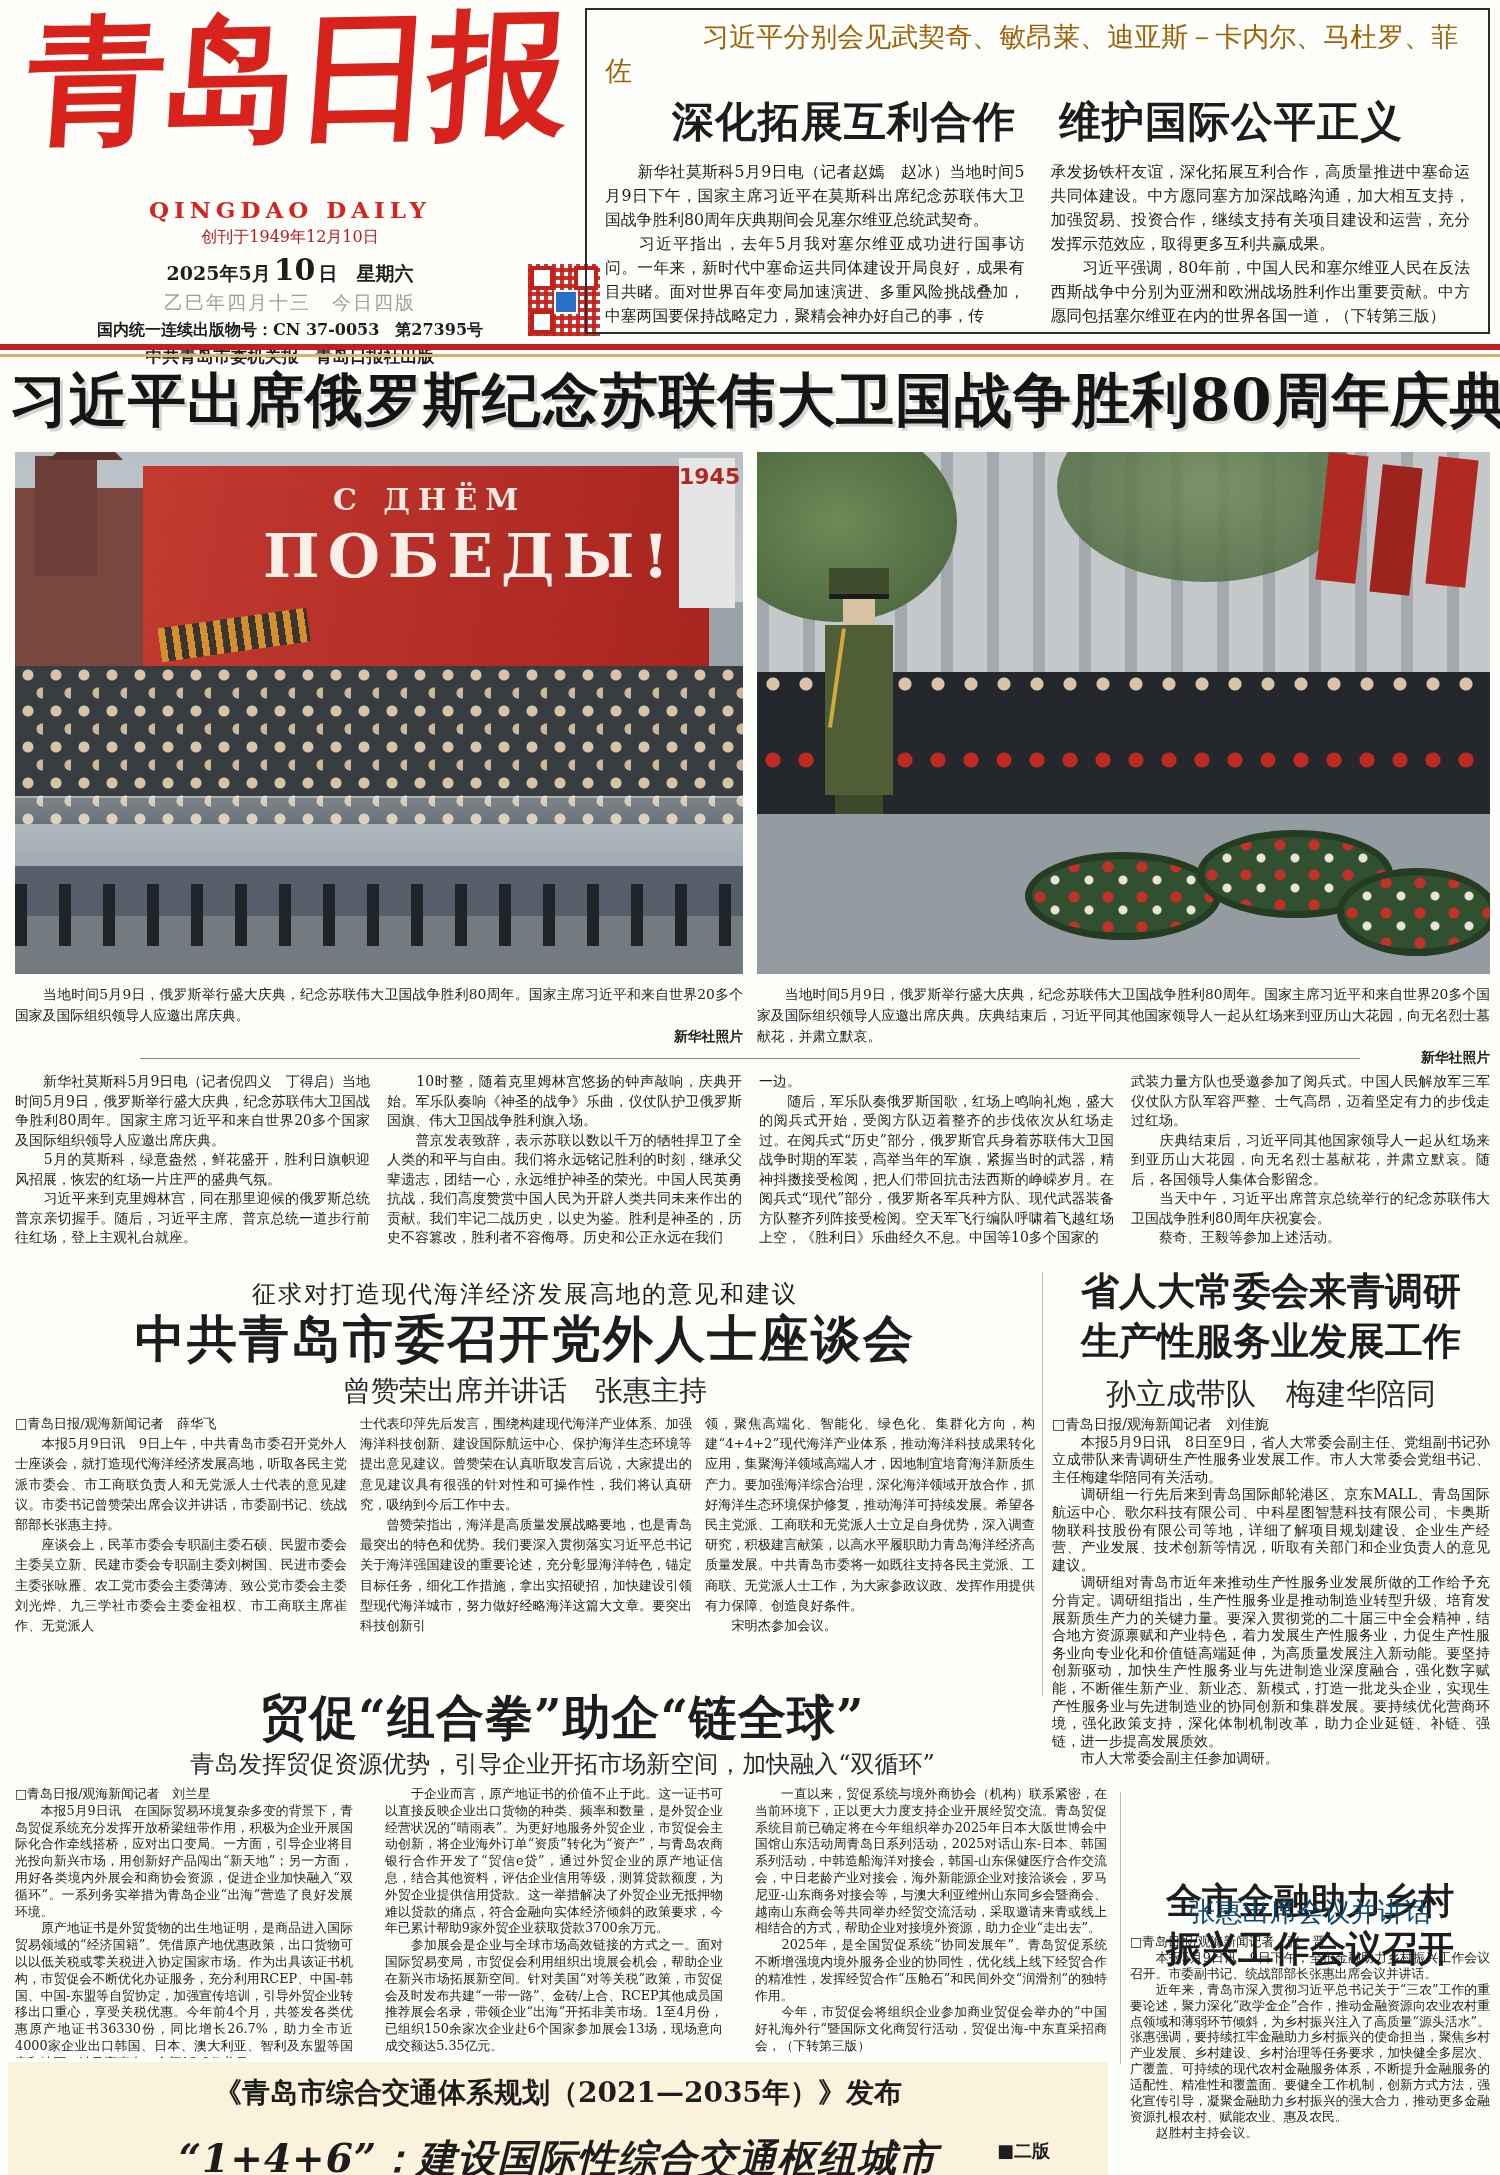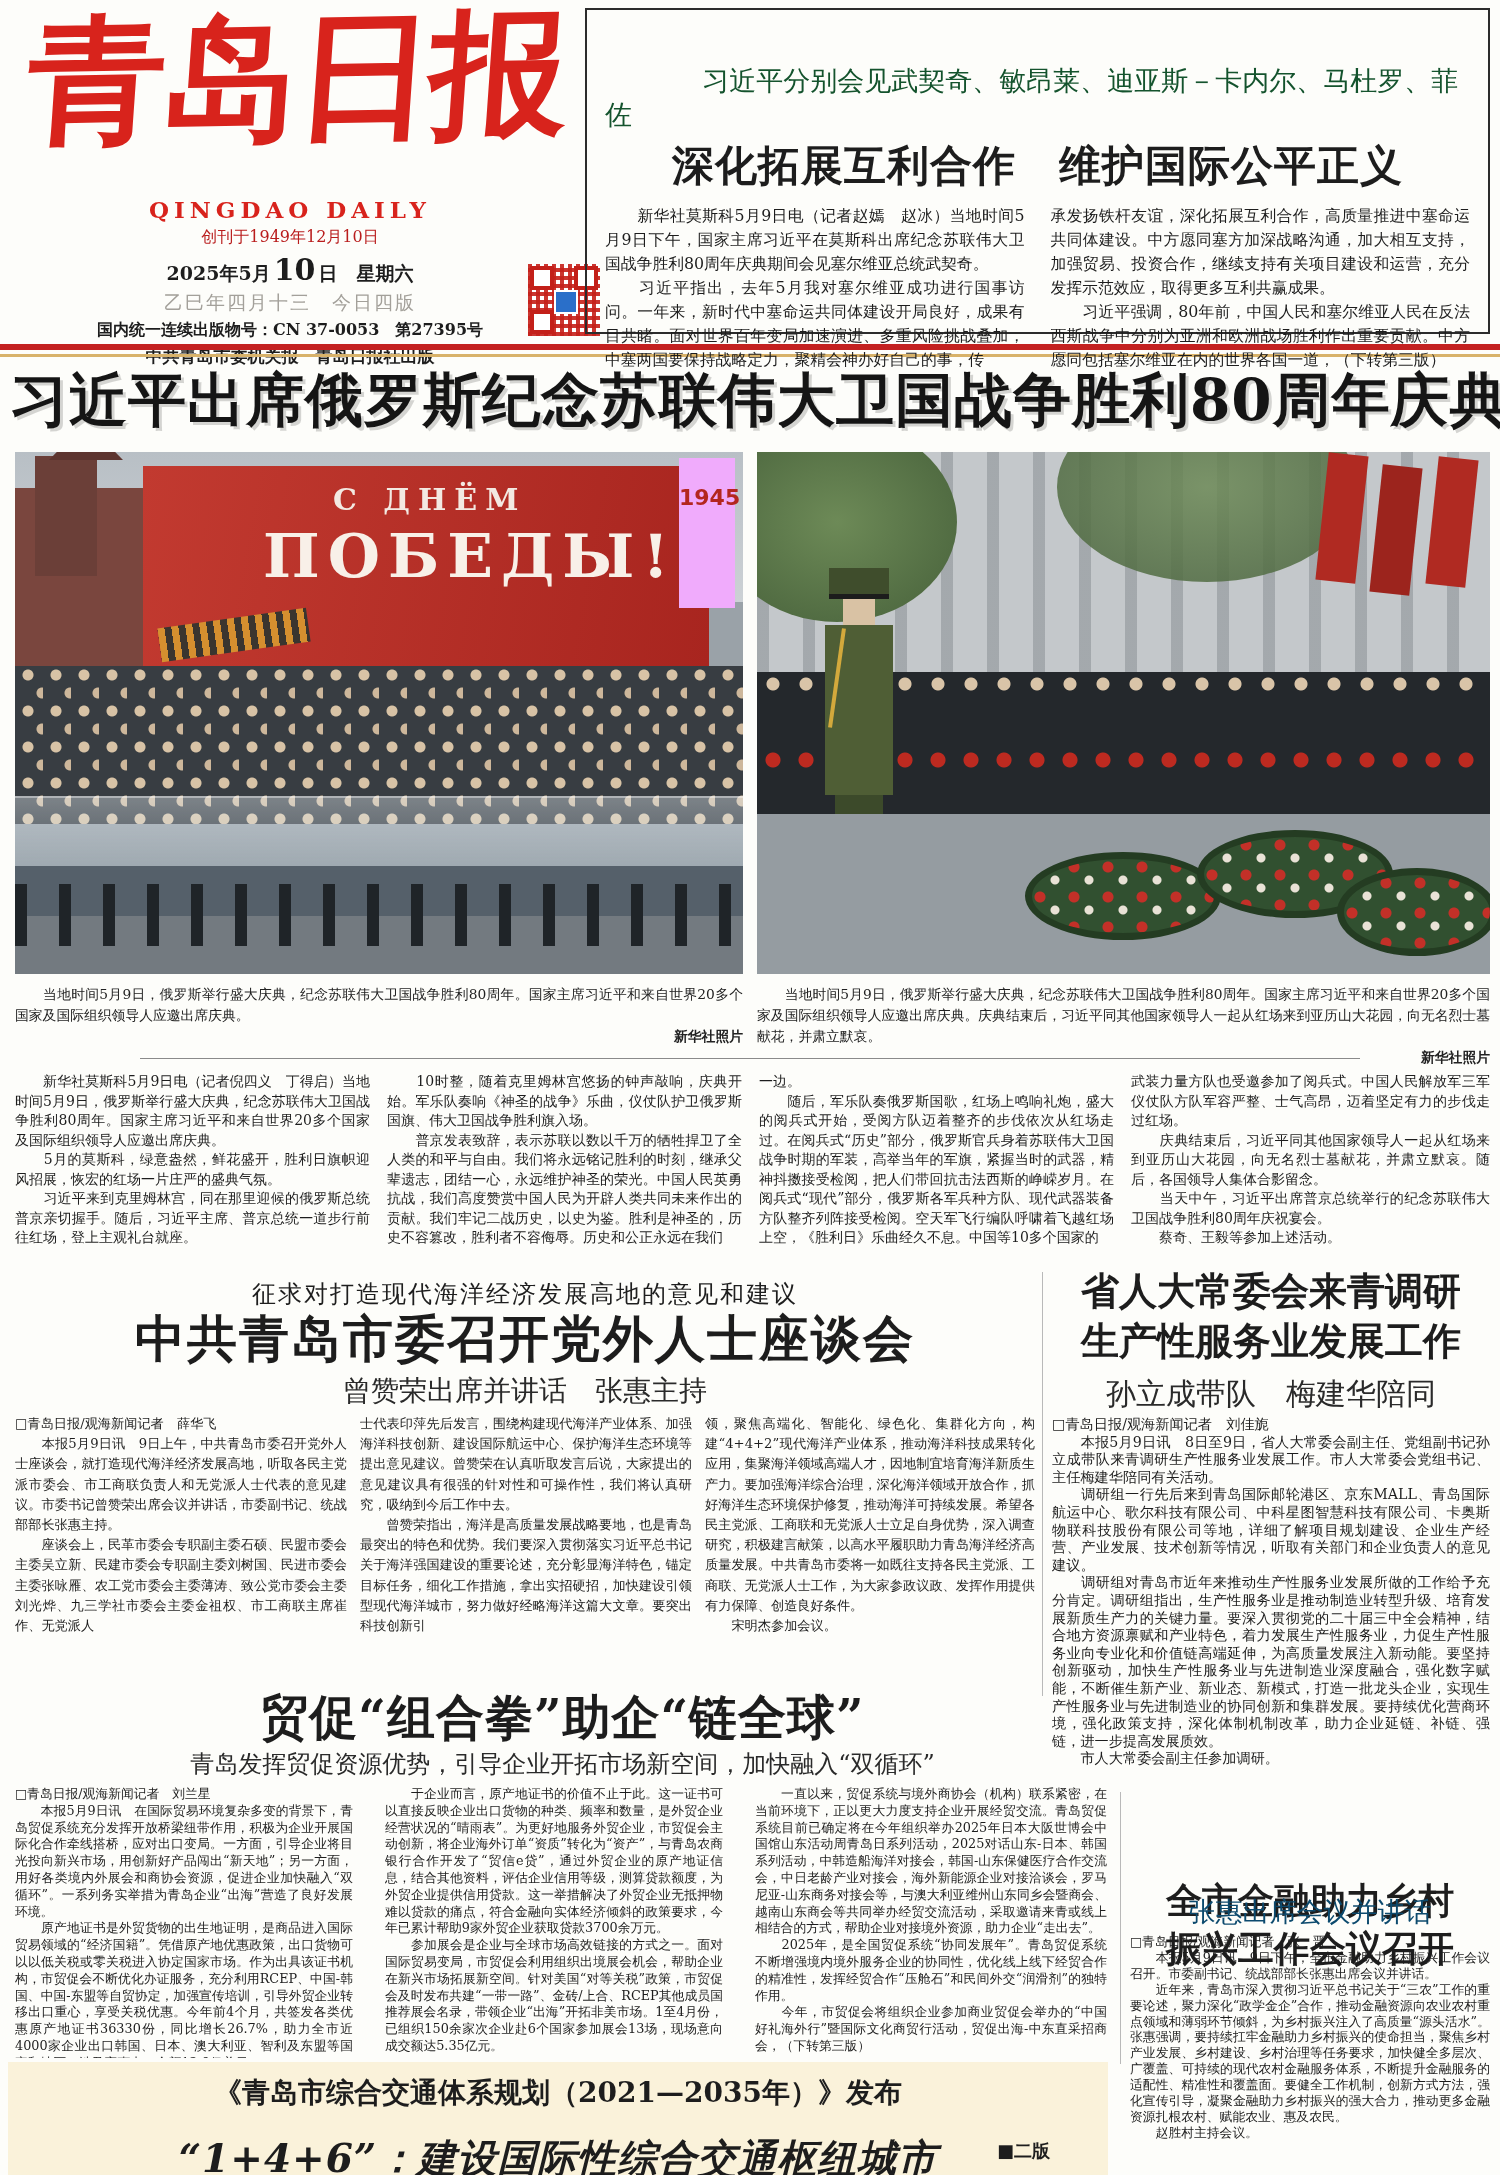--- a/index.html
+++ b/index.html
@@ -21,42 +21,42 @@
   .qr{left:528px;top:264px;width:72px;height:72px;background:
       repeating-linear-gradient(0deg,rgba(197,32,25,.9) 0 4px,transparent 4px 8px),
       repeating-linear-gradient(90deg,rgba(197,32,25,.9) 0 4px,transparent 4px 8px),#fff;}
   .qr i{position:absolute;width:16px;height:16px;border:4px solid #c32019;background:#fff;}
   .qr .c1{left:2px;top:2px}.qr .c2{right:2px;top:2px}.qr .c3{left:2px;bottom:2px}
   .qr .chip{position:absolute;left:26px;top:26px;width:20px;height:20px;background:#2a6fc9;border:2px solid #fff;}
   .rule-red{left:0;top:344px;width:1500px;height:6px;background:#c32120;}
   .rule-gold{left:0;top:354px;width:1500px;height:3px;background:#d8b26a;}
   
   .box{left:585px;top:8px;width:905px;height:326px;border:2px solid #2c2c2c;box-sizing:border-box;padding:10px 18px 8px;}
-  .box-kicker{font-size:27px;line-height:34px;color:#14532d;text-indent:3.6em;margin-top:44px;}
+  .box-kicker{font-size:27px;line-height:34px;color:#a16207;text-indent:3.6em;}
   .box-headline{font-size:42px;font-weight:900;text-align:center;margin:6px 0 10px;letter-spacing:1px;}
   .box-cols{display:flex;gap:26px;}
   .box-col{width:50%;font-size:15.8px;line-height:24px;overflow:hidden;height:196px;}
   
   .lead-headline{left:10px;top:362px;width:1480px;text-align:center;font-size:58px;font-weight:900;
       letter-spacing:1px;color:#151515;text-shadow:3px 3px 0 rgba(0,0,0,.16);white-space:nowrap;}
   .photo{position:absolute;overflow:hidden;background:#9aa2a8;}
   #photoL{left:15px;top:452px;width:728px;height:522px;}
   #photoR{left:757px;top:452px;width:733px;height:522px;}
   .pl-sky{position:absolute;left:0;top:0;width:100%;height:150px;background:linear-gradient(#b8bfc5,#ccd1d5);}
   .pl-wall{position:absolute;left:0;top:36px;width:148px;height:206px;background:#7a463e;}
   .pl-tower{position:absolute;left:20px;top:4px;width:62px;height:120px;background:#6b3f38;}
   .pl-roof{position:absolute;left:14px;top:-34px;width:0;height:0;border-left:37px solid transparent;
       border-right:37px solid transparent;border-bottom:38px solid #5d352f;}
   .pl-banner{position:absolute;left:128px;top:14px;width:566px;height:200px;background:linear-gradient(100deg,#c23a30,#a8251f);}
   .pl-b1{color:#f3e9e2;font-weight:700;font-size:30px;letter-spacing:8px;margin:16px 0 0 190px;}
   .pl-b2{color:#f8f0e8;font-weight:900;font-size:60px;letter-spacing:8px;margin:4px 0 0 120px;}
   .pl-ribbon{position:absolute;left:16px;bottom:14px;width:150px;height:34px;transform:rotate(-8deg);
       background:repeating-linear-gradient(90deg,#d58f2f 0 7px,#3a352f 7px 14px);}
-  .pl-sign{position:absolute;right:8px;top:6px;width:56px;height:150px;background:#f0abfc;color:#b3261e;
-      font-weight:700;font-size:22px;text-align:center;padding-top:27px;box-sizing:border-box;
+  .pl-sign{position:absolute;right:8px;top:6px;width:56px;height:150px;background:#e5e5e5;color:#b3261e;
+      font-weight:700;font-size:22px;text-align:center;padding-top:6px;box-sizing:border-box;
       font-family:"DejaVu Sans","Liberation Sans",sans-serif;}
   .pl-crowd{position:absolute;left:0;top:214px;width:100%;height:158px;background-color:#383d42;
       background-image:radial-gradient(circle at 13px 9px,#d8c3a6 0 5px,rgba(0,0,0,0) 6px),
                        radial-gradient(circle at 27px 27px,#cdb79b 0 5px,rgba(0,0,0,0) 6px);
       background-size:28px 36px;}
   .pl-glass{position:absolute;left:0;top:344px;width:100%;height:70px;
       background:linear-gradient(rgba(235,244,250,.38),rgba(180,200,215,.18));border-top:2px solid rgba(255,255,255,.55);}
   .pl-stand{position:absolute;left:0;top:414px;width:100%;height:52px;background:#55606a;}
   .pl-ground{position:absolute;left:0;bottom:0;width:100%;height:58px;background:#737a80;}
   .pl-soldiers{position:absolute;left:0;bottom:28px;width:100%;height:62px;

